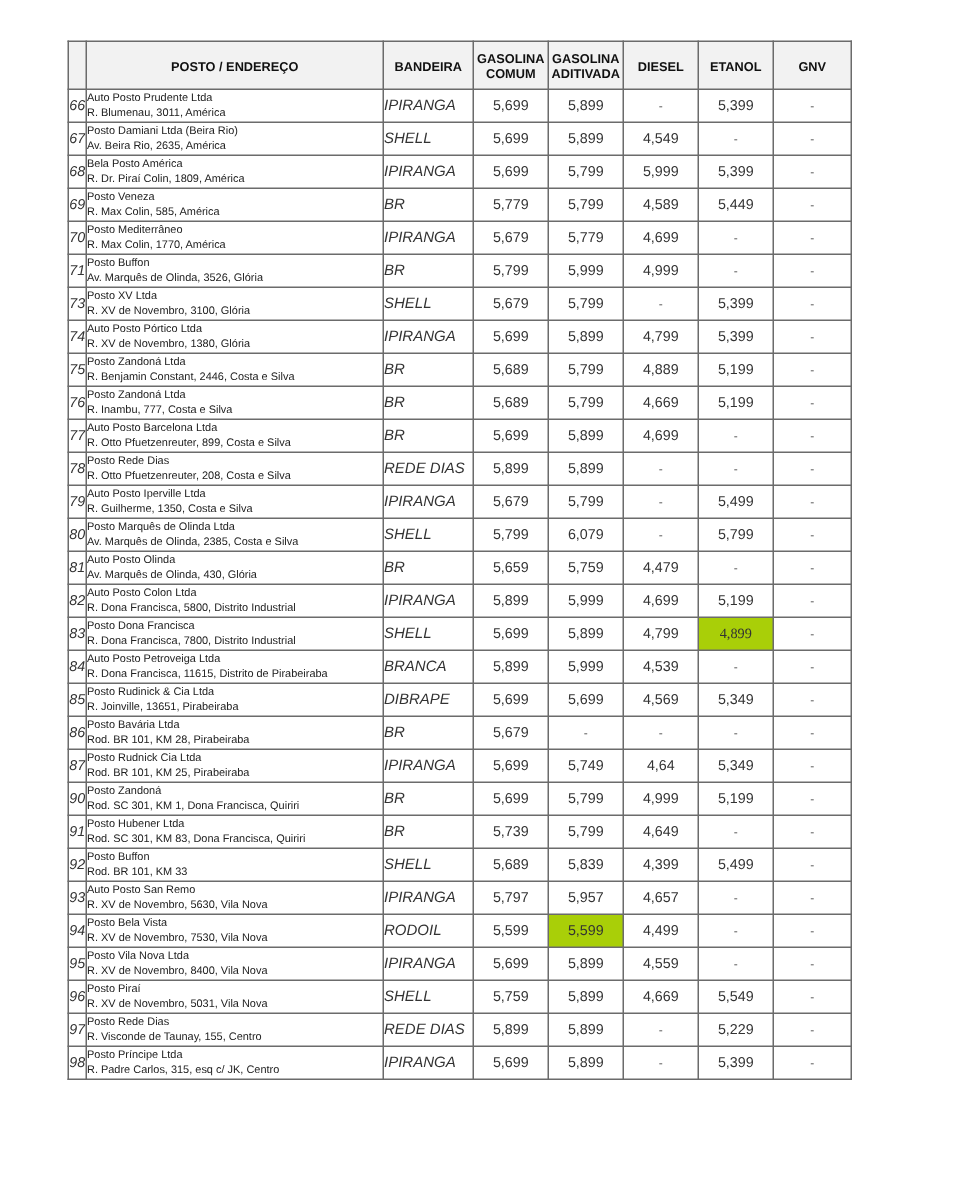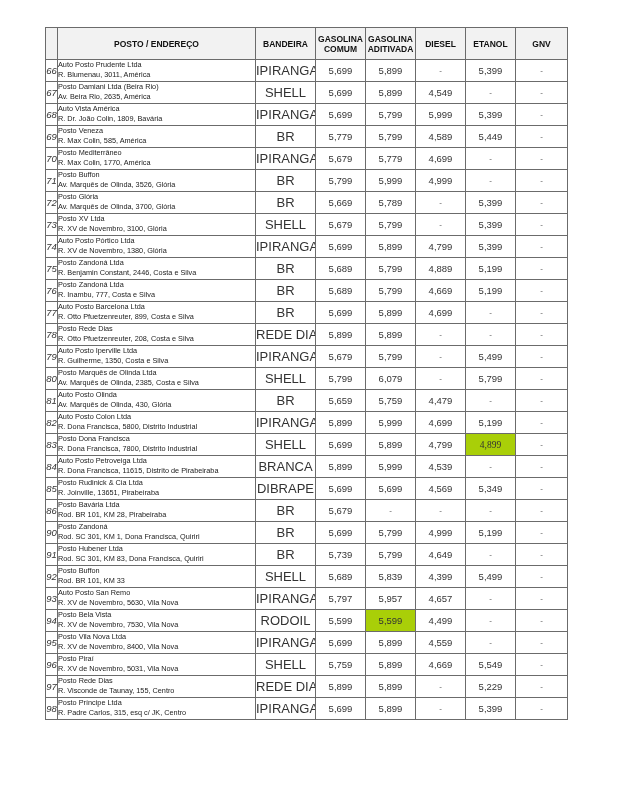--- a/index.html
+++ b/index.html
@@ -51,24 +51,25 @@
     td.name {
       font-size: 7.3px;
       line-height: 10px;
       padding-left: 2px;
       vertical-align: top;
       color: #222;
     }
     td.name .addr { display: block; }
     td.name .nm { display: block; }
     td.flag {
-      font-size: 13px;
-      text-align: center;
+      font-size: 10px;
+      text-align: left;
       vertical-align: middle;
       color: #333;
+      font-style: italic;
     }
     td.price {
       font-size: 9.5px;
       text-align: center;
       vertical-align: middle;
       color: #333;
     }
     td.price.dash {
       font-size: 8px;
       color: #555;
@@ -140,22 +141,22 @@
         <td class="flag">SHELL</td>
         <td class="price">5,699</td>
         <td class="price">5,899</td>
         <td class="price">4,549</td>
         <td class="price dash">-</td>
         <td class="price dash">-</td>
       </tr>
       <tr>
         <td class="num">68</td>
         <td class="name">
-          <span class="nm">Auto Vista América</span>
-          <span class="addr">R. Dr. João Colin, 1809, Bavária</span>
+          <span class="nm">Bela Posto América</span>
+          <span class="addr">R. Dr. Piraí Colin, 1809, América</span>
         </td>
         <td class="flag">IPIRANGA</td>
         <td class="price">5,699</td>
         <td class="price">5,799</td>
         <td class="price">5,999</td>
         <td class="price">5,399</td>
         <td class="price dash">-</td>
       </tr>
       <tr>
         <td class="num">69</td>
@@ -190,33 +191,20 @@
           <span class="addr">Av. Marquês de Olinda, 3526, Glória</span>
         </td>
         <td class="flag">BR</td>
         <td class="price">5,799</td>
         <td class="price">5,999</td>
         <td class="price">4,999</td>
         <td class="price dash">-</td>
         <td class="price dash">-</td>
       </tr>
       <tr>
-        <td class="num">72</td>
-        <td class="name">
-          <span class="nm">Posto Glória</span>
-          <span class="addr">Av. Marquês de Olinda, 3700, Glória</span>
-        </td>
-        <td class="flag">BR</td>
-        <td class="price">5,669</td>
-        <td class="price">5,789</td>
-        <td class="price dash">-</td>
-        <td class="price">5,399</td>
-        <td class="price dash">-</td>
-      </tr>
-      <tr>
         <td class="num">73</td>
         <td class="name">
           <span class="nm">Posto XV Ltda</span>
           <span class="addr">R. XV de Novembro, 3100, Glória</span>
         </td>
         <td class="flag">SHELL</td>
         <td class="price">5,679</td>
         <td class="price">5,799</td>
         <td class="price dash">-</td>
         <td class="price">5,399</td>
@@ -382,20 +370,33 @@
         <td class="num">86</td>
         <td class="name">
           <span class="nm">Posto Bavária Ltda</span>
           <span class="addr">Rod. BR 101, KM 28, Pirabeiraba</span>
         </td>
         <td class="flag">BR</td>
         <td class="price">5,679</td>
         <td class="price dash">-</td>
         <td class="price dash">-</td>
         <td class="price dash">-</td>
+        <td class="price dash">-</td>
+      </tr>
+      <tr>
+        <td class="num">87</td>
+        <td class="name">
+          <span class="nm">Posto Rudnick Cia Ltda</span>
+          <span class="addr">Rod. BR 101, KM 25, Pirabeiraba</span>
+        </td>
+        <td class="flag">IPIRANGA</td>
+        <td class="price">5,699</td>
+        <td class="price">5,749</td>
+        <td class="price">4,64</td>
+        <td class="price">5,349</td>
         <td class="price dash">-</td>
       </tr>
       <tr>
         <td class="num">90</td>
         <td class="name">
           <span class="nm">Posto Zandoná</span>
           <span class="addr">Rod. SC 301, KM 1, Dona Francisca, Quiriri</span>
         </td>
         <td class="flag">BR</td>
         <td class="price">5,699</td>

